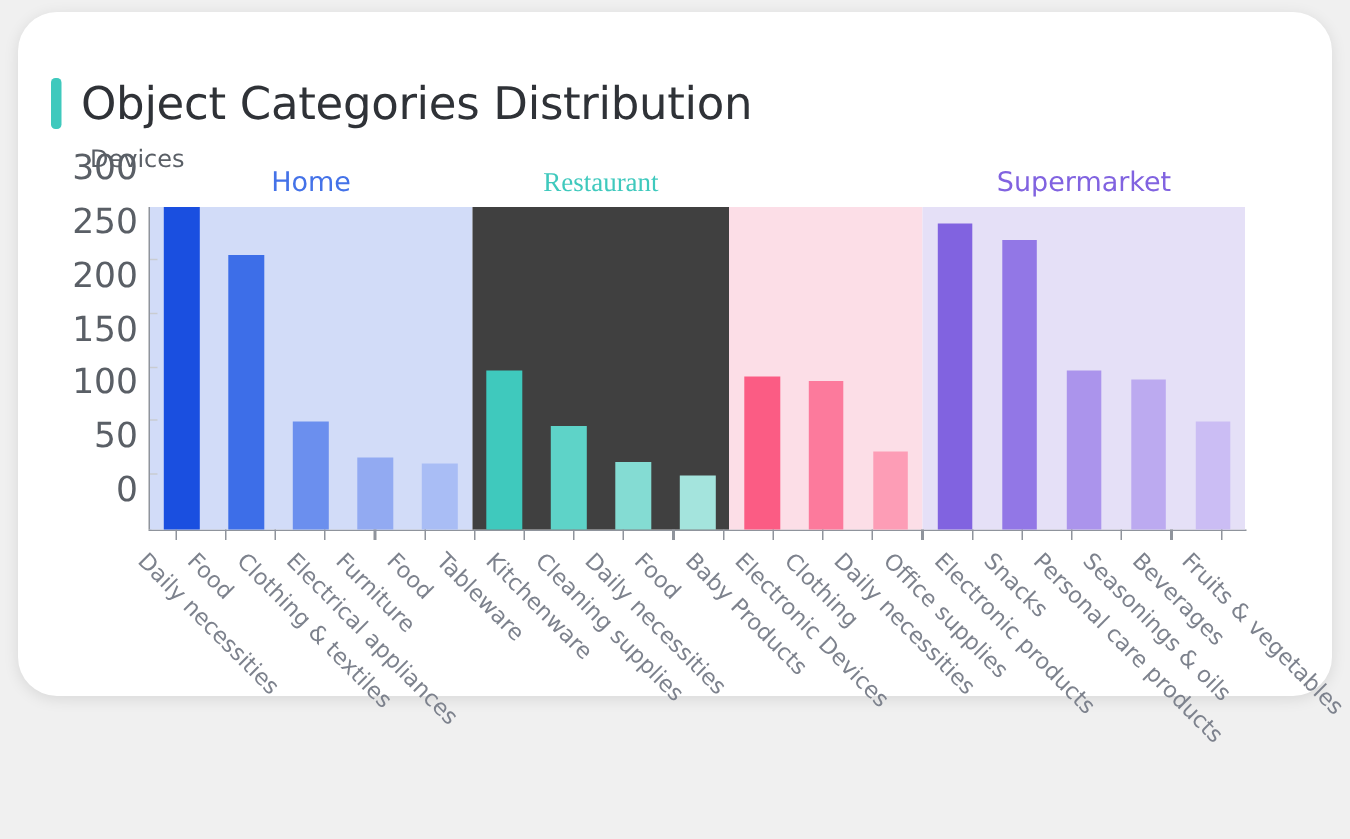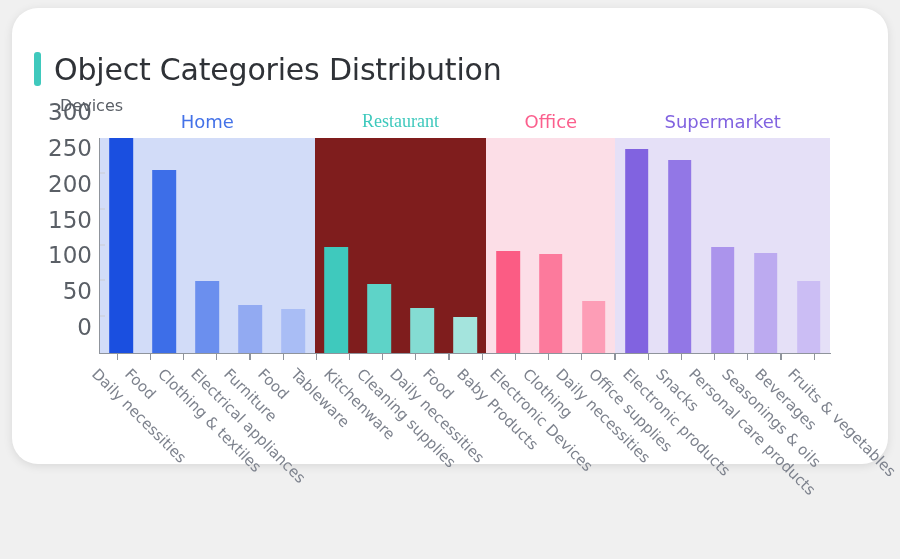--- a/index.html
+++ b/index.html
@@ -94,39 +94,38 @@
               <div class="bar" title="Clothing &amp; textiles: 101" style="height: 33.6667%; background: rgb(107, 143, 238);"></div>
             </div>
             <div class="slot">
               <div class="bar" title="Electrical appliances: 67" style="height: 22.3333%; background: rgb(146, 170, 242);"></div>
             </div>
             <div class="slot">
               <div class="bar" title="Furniture: 62" style="height: 20.6667%; background: rgb(169, 189, 245);"></div>
             </div>
           </div>
         </div>
-        <div class="band" style="flex: 4 1 0px; background: #7f1d1d; font-family: Liberation Serif, serif;">
+        <div class="band" style="flex: 4 1 0px; background: #404040; font-family: Liberation Serif, serif;">
           <div class="band-label" style="color: rgb(63, 201, 189);">Restaurant</div>
           <div class="bars">
             <div class="slot">
               <div class="bar" title="Food: 148" style="height: 49.3333%; background: rgb(63, 201, 189);"></div>
             </div>
             <div class="slot">
               <div class="bar" title="Tableware: 96" style="height: 32%; background: rgb(94, 211, 200);"></div>
             </div>
             <div class="slot">
               <div class="bar" title="Kitchenware: 63" style="height: 21%; background: rgb(132, 220, 211);"></div>
             </div>
             <div class="slot">
               <div class="bar" title="Cleaning supplies: 50" style="height: 16.6667%; background: rgb(164, 228, 221);"></div>
             </div>
           </div>
         </div>
         <div class="band" style="flex: 3 1 0px; background: rgb(252, 222, 231);">
-          <div class="band-label" style="color: rgb(251, 95, 141);">Office</div>
           <div class="bars">
             <div class="slot">
               <div class="bar" title="Daily necessities: 142" style="height: 47.3333%; background: rgb(251, 92, 132);"></div>
             </div>
             <div class="slot">
               <div class="bar" title="Office supplies: 138" style="height: 46%; background: rgb(252, 122, 156);"></div>
             </div>
             <div class="slot">
               <div class="bar" title="Electronic products: 72" style="height: 24%; background: rgb(253, 157, 182);"></div>
             </div>

